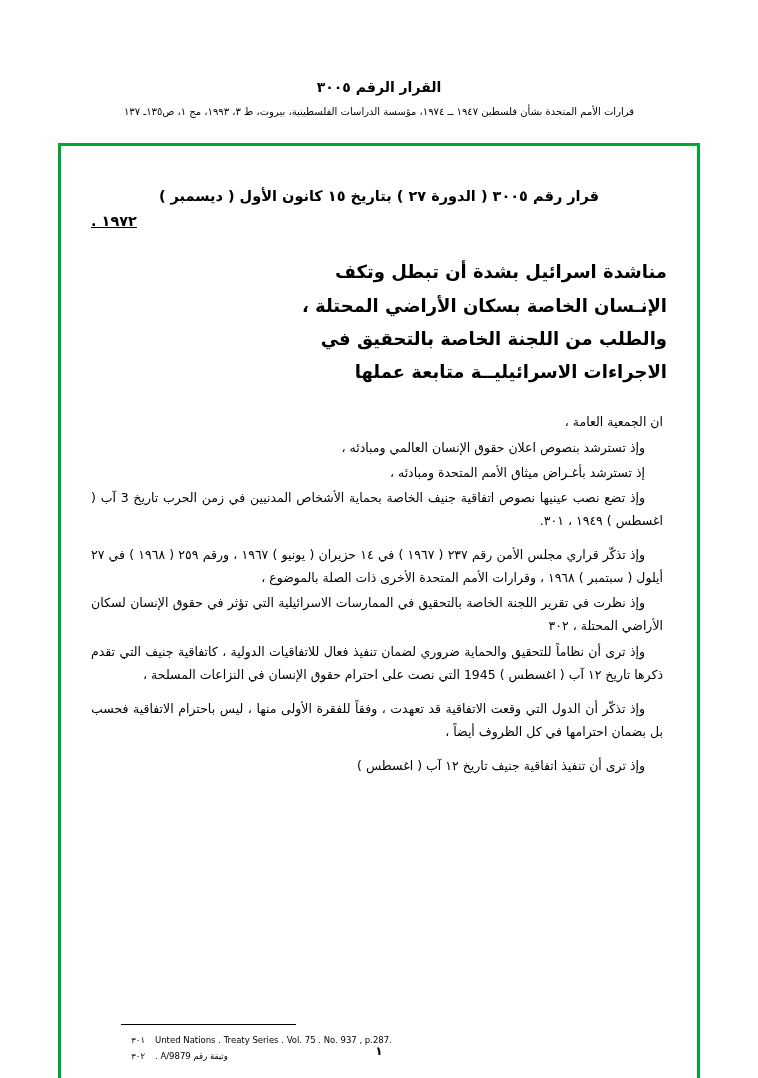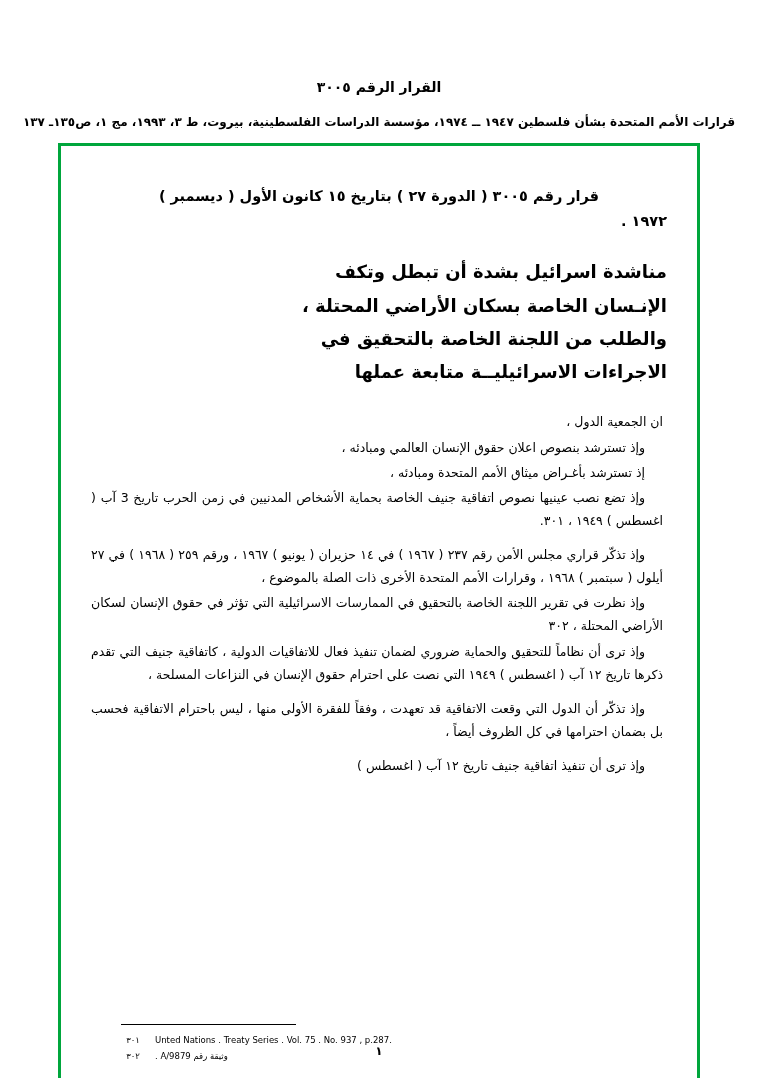--- a/index.html
+++ b/index.html
@@ -29,23 +29,23 @@
     right: 0;
     text-align: center;
   }
   .doc-title {
     font-size: 14px;
     font-weight: bold;
     letter-spacing: 0.5px;
     line-height: 1.4;
   }
   .doc-subtitle {
-    margin-top: 15px;
-    font-size: 12px;
-    font-weight: bold;
+    margin-top: 6px;
+    font-size: 10px;
+    font-weight: normal;
     line-height: 1.5;
     direction: rtl;
   }
 
   
   .frame {
     position: absolute;
     top: 143px;
     left: 58px;
     width: 642px;
@@ -66,21 +66,22 @@
   
   .res-heading {
     text-align: center;
     font-size: 14.5px;
     font-weight: bold;
     line-height: 1.7;
     margin-top: 18px;
   }
   .res-heading .second-line {
     display: block;
-    text-align: right;
+    text-align: left;
+    text-decoration: underline;
   }
 
   
   .summary {
     margin-top: 22px;
     font-size: 18px;
     font-weight: bold;
     line-height: 1.85;
   }
   .summary div {
@@ -122,21 +123,21 @@
     display: flex;
     flex-direction: row-reverse;
     justify-content: flex-start;
     align-items: baseline;
     font-size: 8.5px;
     line-height: 1.9;
     gap: 10px;
   }
   .fn-num {
     width: 24px;
-    text-align: center;
+    text-align: right;
     flex: none;
   }
   .fn-text {
     direction: ltr;
     text-align: right;
     white-space: nowrap;
   }
   .fn-text.rtl {
     direction: rtl;
   }
@@ -171,27 +172,27 @@
       </div>
 
       <div class="summary">
         <div>مناشدة اسرائيل بشدة أن تبطل وتكف</div>
         <div>الإنـسان الخاصة بسكان الأراضي المحتلة ،</div>
         <div>والطلب من اللجنة الخاصة بالتحقيق في</div>
         <div>الاجراءات الاسرائيليــة متابعة عملها</div>
       </div>
 
       <div class="body-block">
-        <p class="para">ان الجمعية الدول ،</p>
+        <p class="para">ان الجمعية العامة ،</p>
         <p class="para indent">وإذ تسترشد بنصوص اعلان حقوق الإنسان العالمي ومبادئه ،</p>
         <p class="para indent">إذ تسترشد بأغـراض ميثاق الأمم المتحدة ومبادئه ،</p>
         <p class="para indent">وإذ تضع نصب عينيها نصوص اتفاقية جنيف الخاصة بحماية الأشخاص المدنيين في زمن الحرب تاريخ 3 آب ( اغسطس ) ١٩٤٩ ، ٣٠١.</p>
         <p class="para indent gap">وإذ تذكّر قراري مجلس الأمن رقم ٢٣٧ ( ١٩٦٧ ) في ١٤ حزيران ( يونيو ) ١٩٦٧ ، ورقم ٢٥٩ ( ١٩٦٨ ) في ٢٧ أيلول ( سبتمبر ) ١٩٦٨ ، وقرارات الأمم المتحدة الأخرى ذات الصلة بالموضوع ،</p>
         <p class="para indent">وإذ نظرت في تقرير اللجنة الخاصة بالتحقيق في الممارسات الاسرائيلية التي تؤثر في حقوق الإنسان لسكان الأراضي المحتلة ، ٣٠٢</p>
-        <p class="para indent">وإذ ترى أن نظاماً للتحقيق والحماية ضروري لضمان تنفيذ فعال للاتفاقيات الدولية ، كاتفاقية جنيف التي تقدم ذكرها تاريخ ١٢ آب ( اغسطس ) ١٩٤٩ التي نصت على احترام حقوق الإنسان في النزاعات المسلحة ،</p>
+        <p class="para indent">وإذ ترى أن نظاماً للتحقيق والحماية ضروري لضمان تنفيذ فعال للاتفاقيات الدولية ، كاتفاقية جنيف التي تقدم ذكرها تاريخ ١٢ آب ( اغسطس ) 1945 التي نصت على احترام حقوق الإنسان في النزاعات المسلحة ،</p>
         <p class="para indent gap">وإذ تذكّر أن الدول التي وقعت الاتفاقية قد تعهدت ، وفقاً للفقرة الأولى منها ، ليس باحترام الاتفاقية فحسب بل بضمان احترامها في كل الظروف أيضاً ،</p>
         <p class="para indent gap">وإذ ترى أن تنفيذ اتفاقية جنيف تاريخ ١٢ آب ( اغسطس )</p>
       </div>
 
       <div class="footnotes">
         <div class="fn-rule"></div>
         <div class="fn-line">
           <span class="fn-num">٣٠١</span>
           <span class="fn-text">Unted  Nations .  Treaty  Series .  Vol. 75 . No. 937 , p.287.</span>
         </div>

